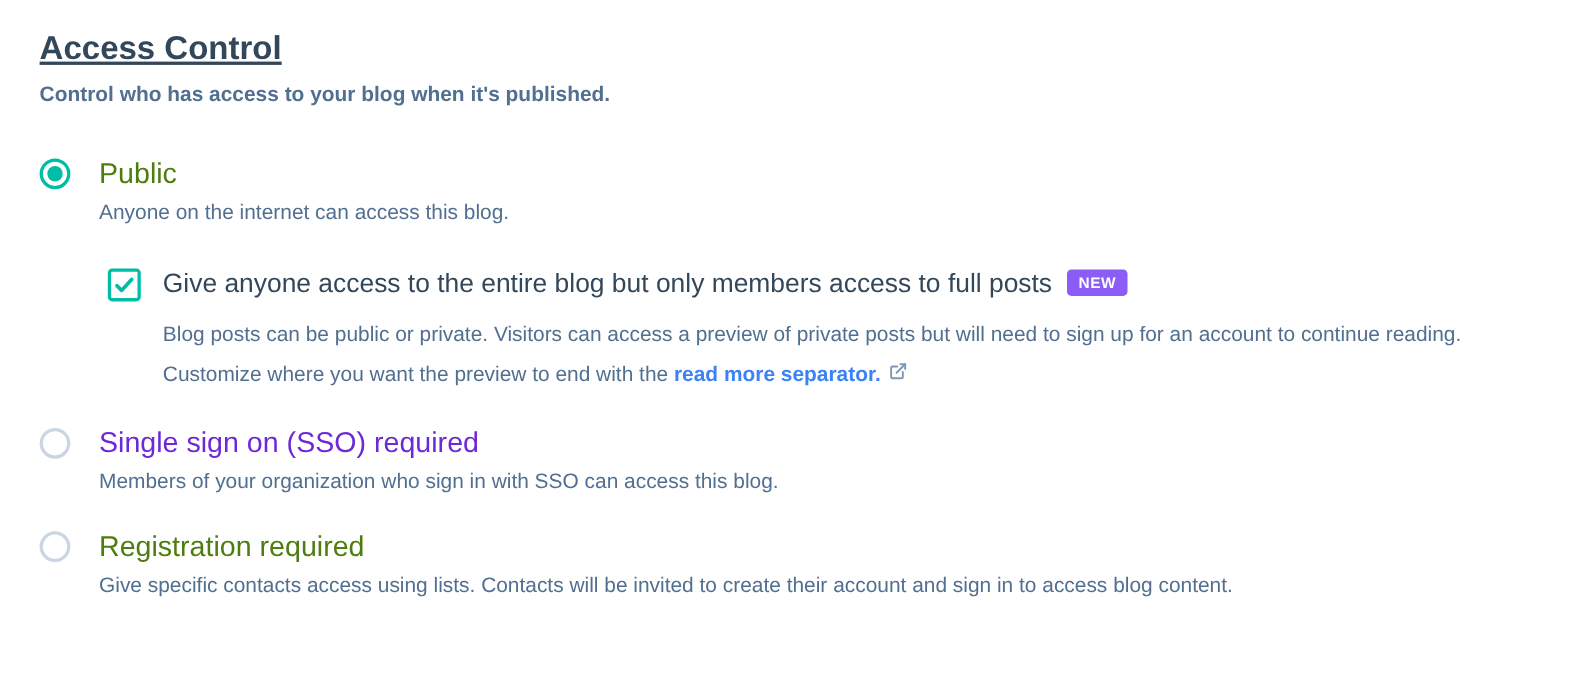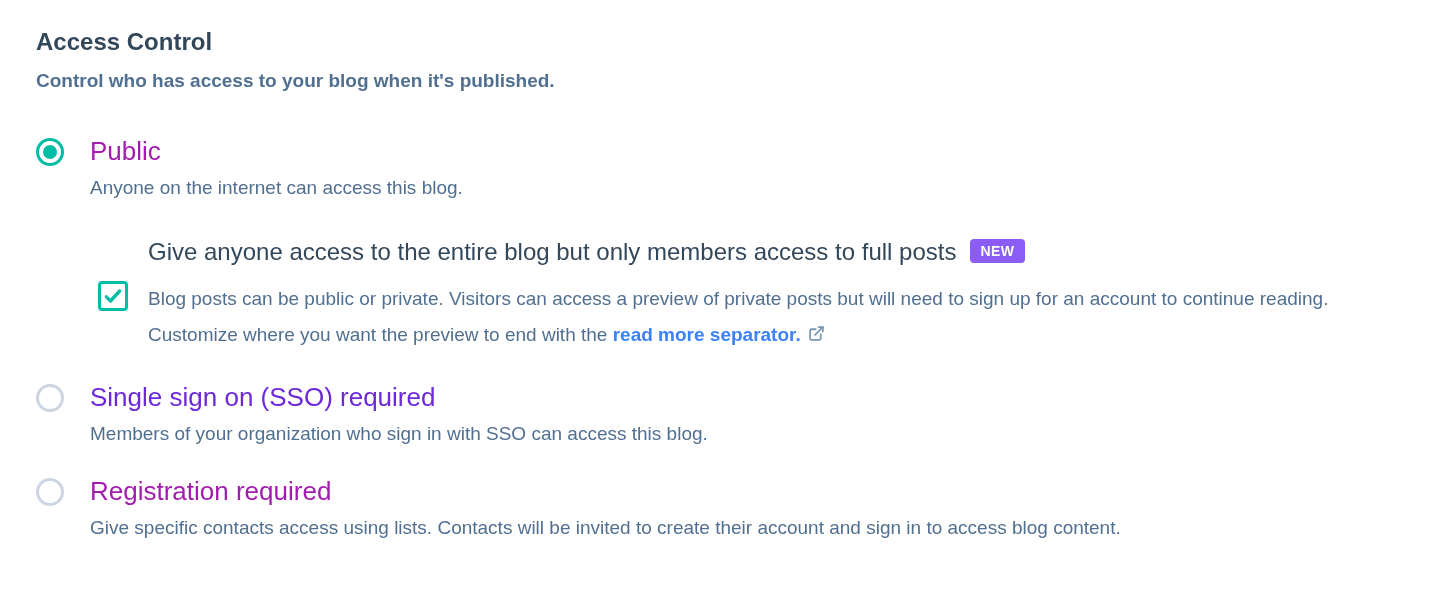--- a/index.html
+++ b/index.html
@@ -8,24 +8,25 @@
       padding: 0;
     }
     body {
       font-family: -apple-system, BlinkMacSystemFont, "Segoe UI", Helvetica, Arial, sans-serif;
       background: #fff;
       padding: 28px 36px;
       width: 1432px;
       color: #33475b;
     }
     .section-title {
-      font-size: 24px;
+      font-size: 30px;
       font-weight: 700;
       color: #33475b;
       margin-bottom: 14px;
+      text-decoration: underline;
     }
     .section-subtitle {
       font-size: 19px;
       font-weight: 600;
       color: #516f90;
       margin-bottom: 44px;
     }
     .radio-group {
       display: flex;
       flex-direction: column;
@@ -59,36 +60,36 @@
       border-radius: 50%;
       background: #00bda5;
     }
     .radio-content {
       padding-left: 26px;
       flex: 1;
     }
     .radio-label {
       font-size: 26px;
       font-weight: 400;
-      color: #a21caf;
+      color: #4d7c0f;
       line-height: 1.2;
       margin-bottom: 8px;
     }
     .radio-label.disabled {
       color: #6d28d9;
     }
     .radio-description {
       font-size: 19px;
       font-weight: 400;
       color: #516f90;
       line-height: 1.4;
     }
     .nested-option {
       display: flex;
-      align-items: center;
+      align-items: flex-start;
       margin-top: 34px;
       padding-left: 8px;
     }
     .checkbox {
       width: 30px;
       height: 30px;
       border: 3px solid #00bda5;
       border-radius: 4px;
       flex-shrink: 0;
       display: flex;

